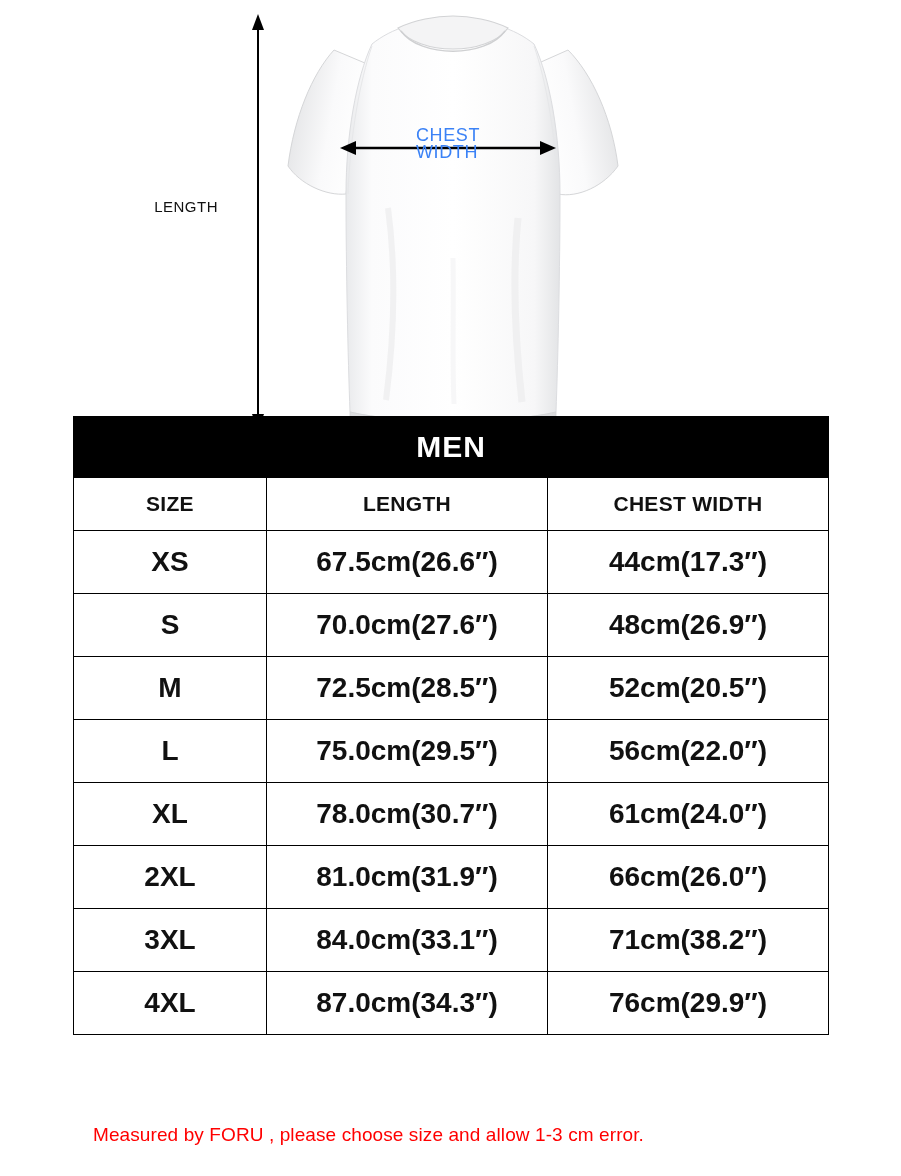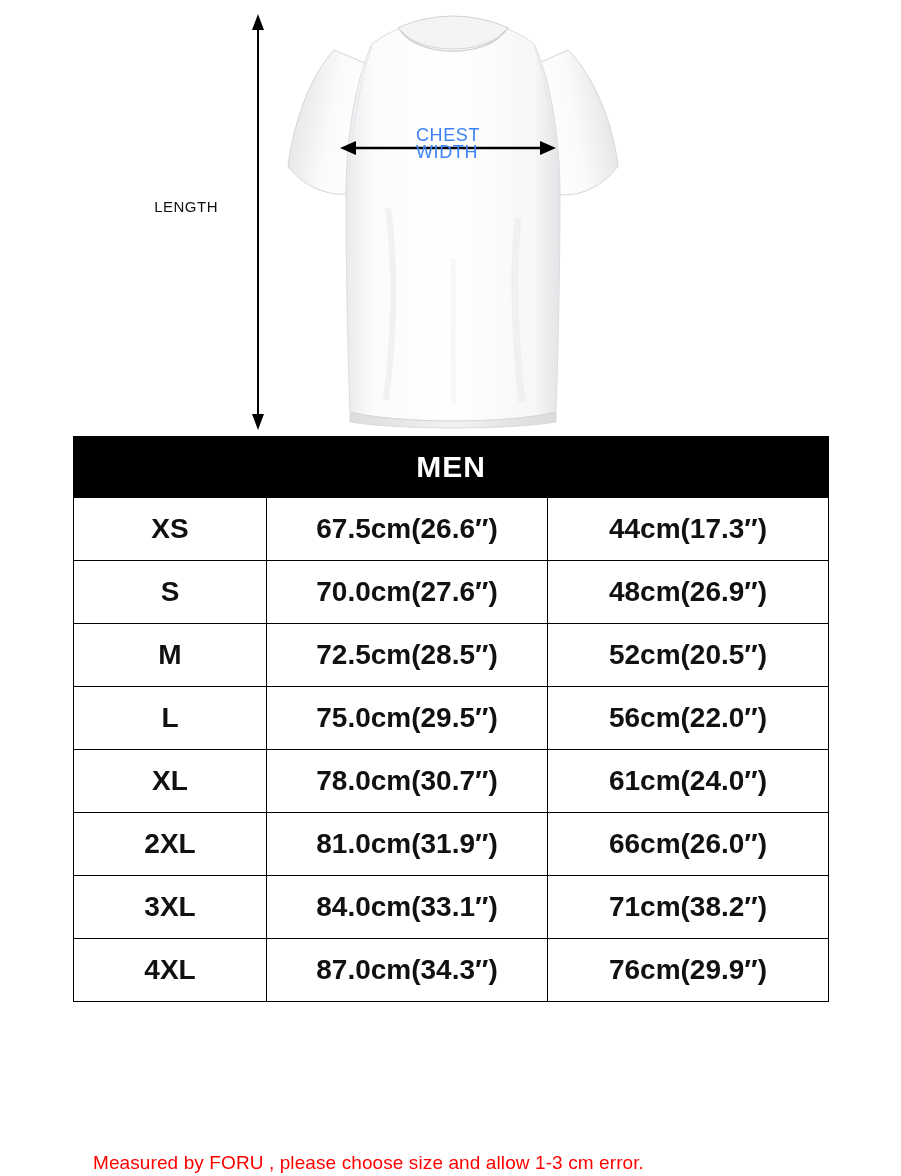--- a/index.html
+++ b/index.html
@@ -68,21 +68,21 @@
     left: 268px;
     top: 8px;
     width: 370px;
     height: 422px;
   }
 
   
   .table-wrap {
     position: absolute;
     left: 73px;
-    top: 436px;
+    top: 416px;
     width: 755px;
   }
   table.size-table {
     border-collapse: collapse;
     width: 755px;
     table-layout: fixed;
   }
   table.size-table td, table.size-table th {
     border: 1px solid #000000;
     text-align: center;
@@ -114,21 +114,20 @@
 
   .note {
     position: absolute;
     left: 0;
     top: 1124px;
     width: 737px;
     text-align: center;
     color: #ff0000;
     font-size: 19px;
     letter-spacing: 0.1px;
-    margin-top: 28px;
   }
 </style>
 </head>
 <body>
 
 <div class="illustration">
 
   <svg class="shirt" viewBox="0 0 370 422" xmlns="http://www.w3.org/2000/svg">
     <defs>
       <linearGradient id="body" x1="0" y1="0" x2="1" y2="0">
@@ -201,20 +200,25 @@
   <table class="size-table">
     <colgroup>
       <col class="col-size">
         <col class="col-len">
         <col class="col-chest">
     </colgroup>
     <tbody>
       <tr class="title-row">
         <td colspan="3">MEN</td>
       </tr>
+      <tr class="head-row">
+        <td>SIZE</td>
+        <td>LENGTH</td>
+        <td>CHEST WIDTH</td>
+      </tr>
 
       <tr class="data-row">
         <td>XS</td>
         <td>67.5cm(26.6″)</td>
         <td>44cm(17.3″)</td>
       </tr>
       <tr class="data-row">
         <td>S</td>
         <td>70.0cm(27.6″)</td>
         <td>48cm(26.9″)</td>

